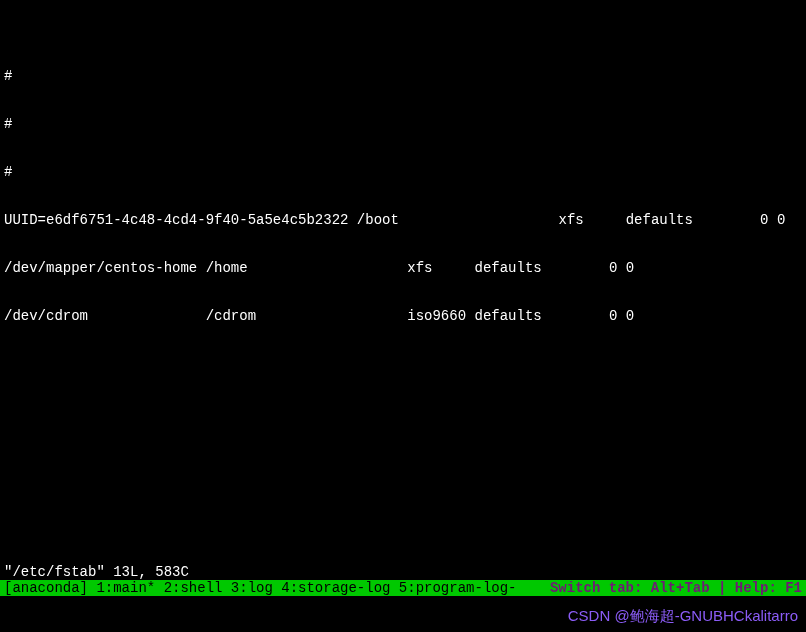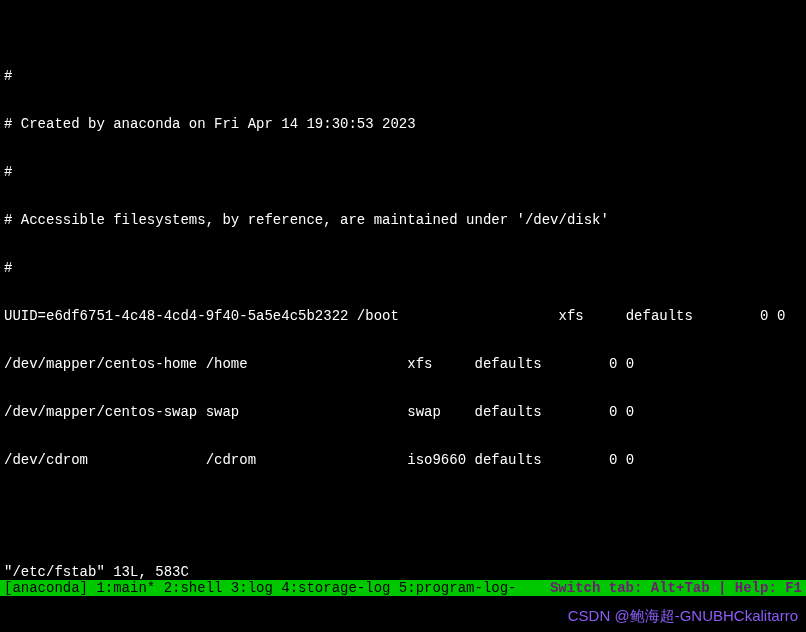--- a/index.html
+++ b/index.html
@@ -67,27 +67,24 @@
       height: 36px;
       background: #000000;
     }
   </style>
 </head>
 <body>
 
 <div class="terminal">
   <div class="file-content">
     <div>#</div>
-    <div># Created by anaconda on Fri Apr 14 19:30:53 2023</div>
     <div>#</div>
-    <div># Accessible filesystems, by reference, are maintained under '/dev/disk'</div>
     <div>#</div>
     <div>UUID=e6df6751-4c48-4cd4-9f40-5a5e4c5b2322 /boot                   xfs     defaults        0 0</div>
     <div>/dev/mapper/centos-home /home                   xfs     defaults        0 0</div>
-    <div>/dev/mapper/centos-swap swap                    swap    defaults        0 0</div>
     <div>/dev/cdrom              /cdrom                  iso9660 defaults        0 0</div>
   </div>
   
 </div>
 
 <div class="vim-status">"/etc/fstab" 13L, 583C</div>
 
 <div class="status-bar">
   <span class="status-left">[anaconda] 1:main* 2:shell  3:log  4:storage-log  5:program-log-</span>
   <span class="status-right">Switch tab: Alt+Tab | Help: F1</span>

